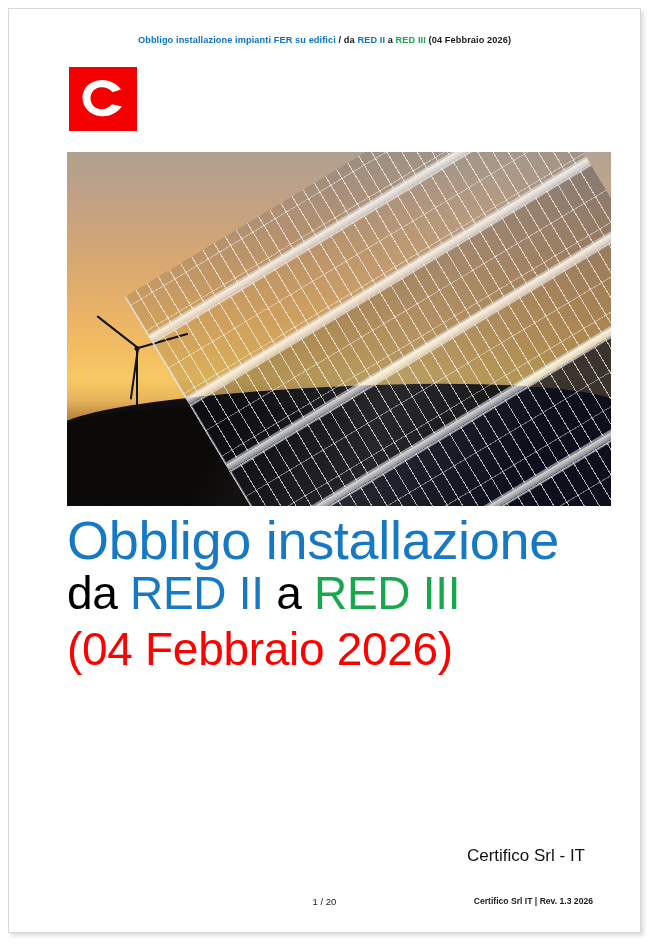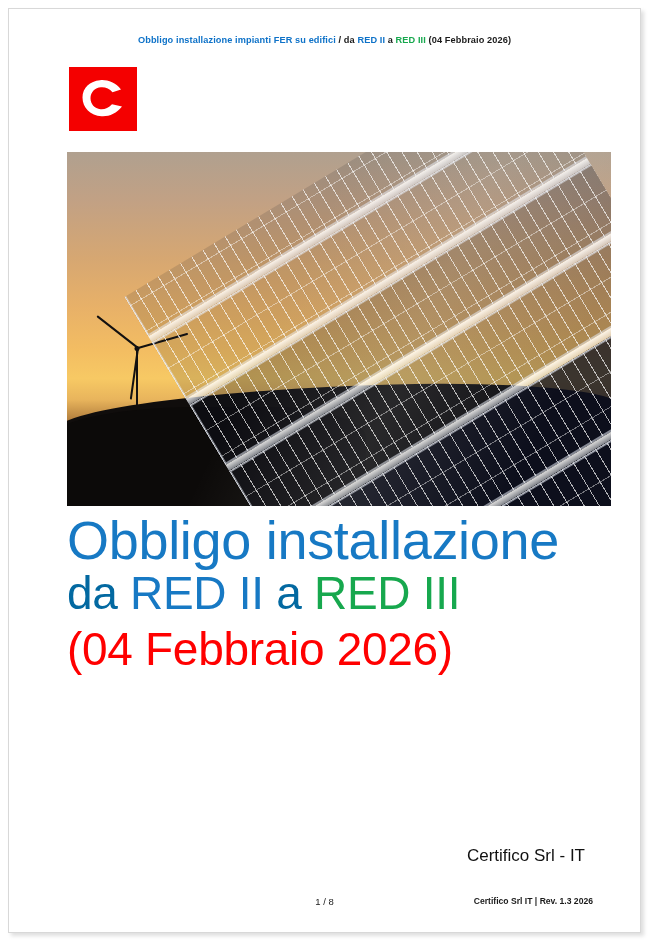--- a/index.html
+++ b/index.html
@@ -189,21 +189,21 @@
     width: 545px;
   }
   .title-line {
     font-size: 54px;
     line-height: 50px;
     font-weight: normal;
     letter-spacing: -0.3px;
     white-space: nowrap;
   }
   .t-blue  { color: #1779C4; }
-  .t-black { color: #0369a1; }
+  .t-black { color: #000000; }
   .t-green { color: #17A84E; }
   .t-red   { color: #FF0000; }
   .title-line.big { font-size: 46px; line-height: 56px; }
   .title-line .seg { white-space: pre; }
 
   
   .author-line {
     position: absolute;
     right: 55px;
     top: 837px;
@@ -337,17 +337,17 @@
       <span class="seg t-black">da </span><span class="seg t-blue">RED II</span><span class="seg t-black"> a </span><span class="seg t-green">RED III</span>
     </div>
     <div class="title-line big">
       <span class="seg t-red">(04 Febbraio 2026)</span>
     </div>
   </div>
 
   <div class="author-line">Certifico Srl - IT</div>
 
   <div class="doc-footer">
-    <div class="footer-page">1 / 8</div>
+    <div class="footer-page">1 / 20</div>
     <div class="footer-rev">Certifico Srl IT | Rev. 1.3 2026</div>
   </div>
 
 </div>
 
 </body></html>

